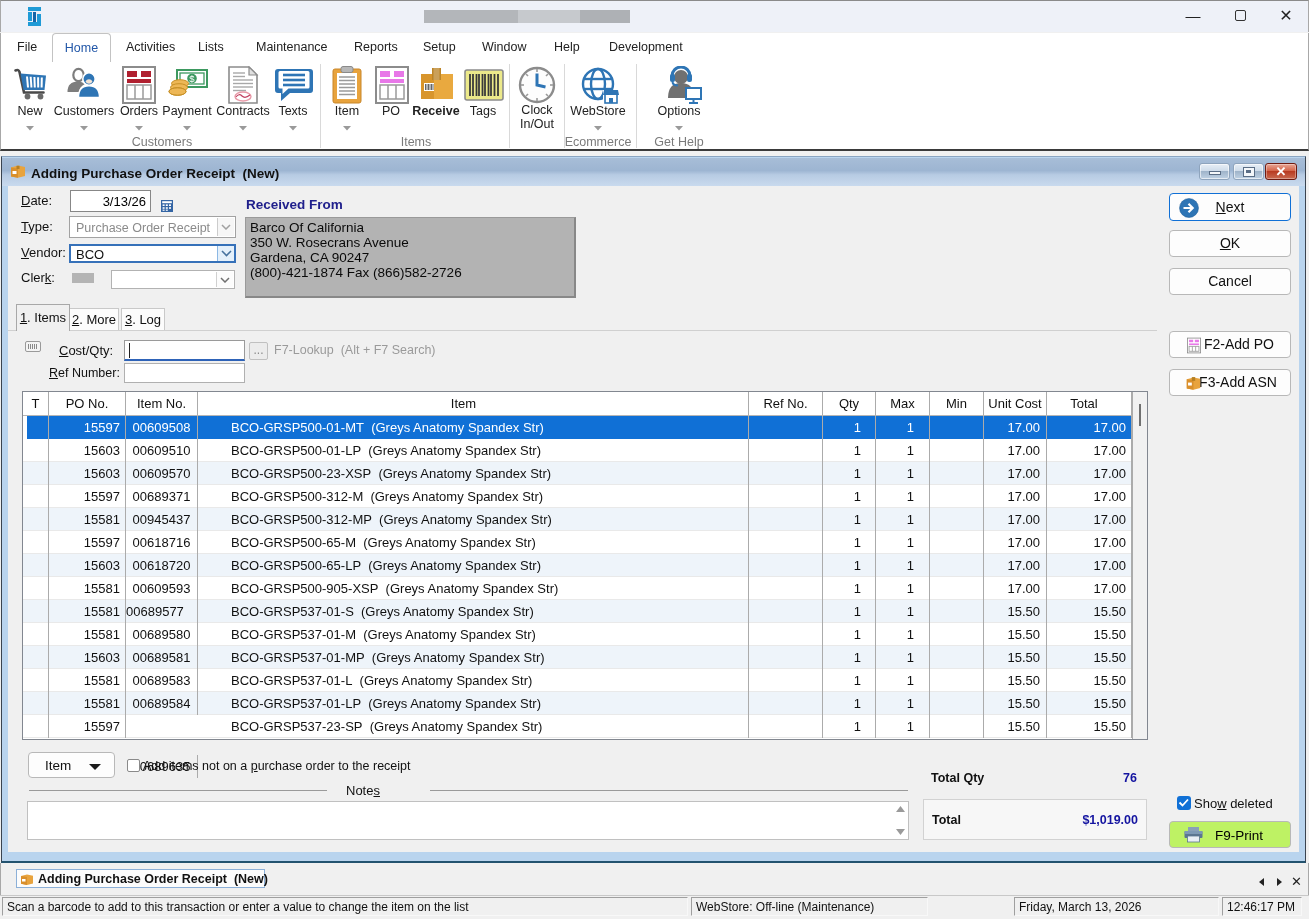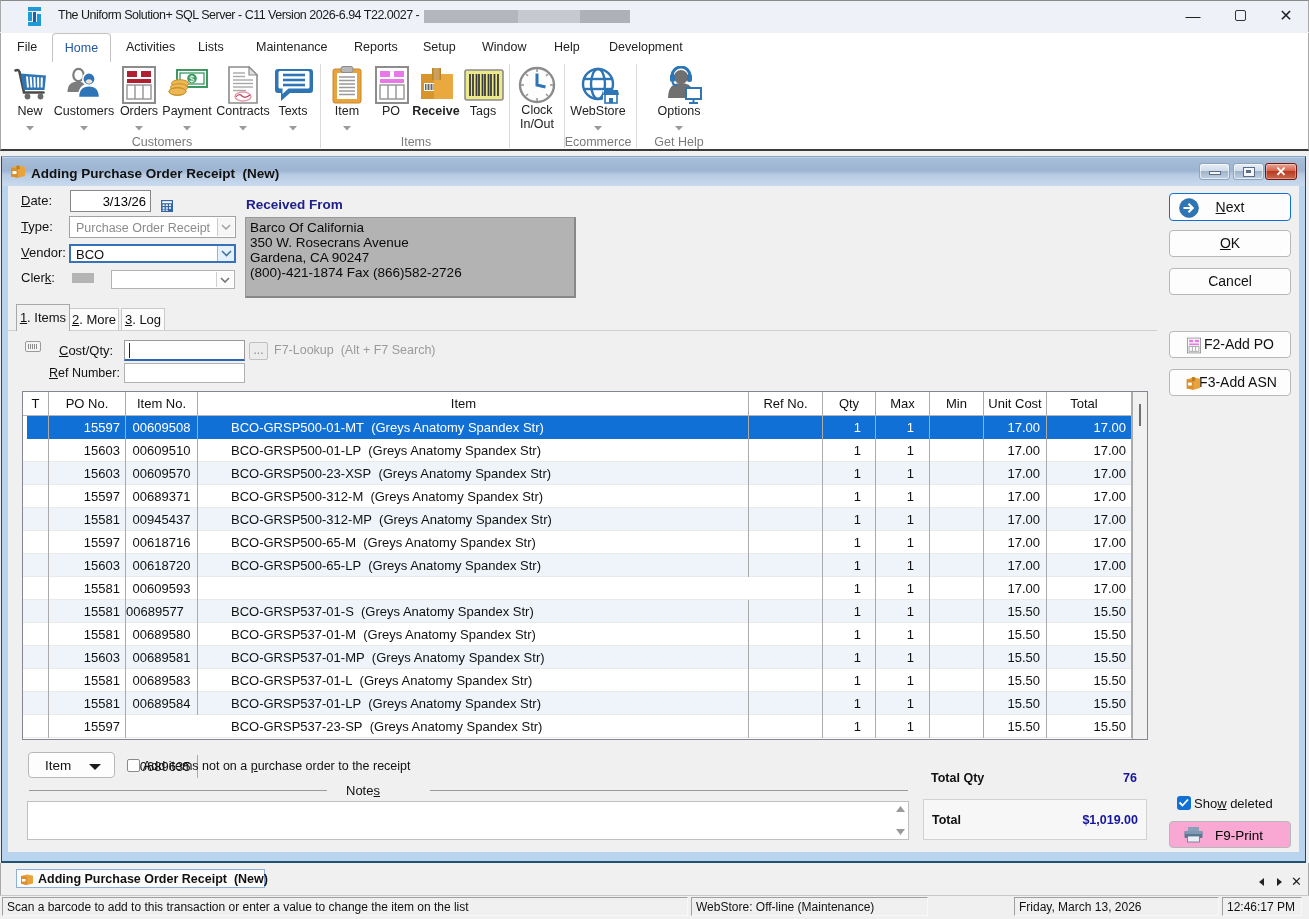--- a/index.html
+++ b/index.html
@@ -68,21 +68,20 @@
   <div class="abs" id="titlebar"></div>
   <div class="abs" id="appicon" style="left:27px;top:7px;width:20px;height:19px;">
     <svg width="20" height="19" viewBox="0 0 20 19">
       <rect x="1" y="0" width="13" height="4" fill="#1e9ad6"></rect>
       <rect x="1" y="5" width="4" height="9" fill="#1e9ad6"></rect>
       <rect x="6" y="5" width="3" height="10" fill="#1565a8"></rect>
       <rect x="10" y="7" width="4" height="8" fill="#1e9ad6"></rect>
       <rect x="1" y="15" width="13" height="4" fill="#1e9ad6"></rect>
     </svg>
   </div>
-  <div class="abs" id="apptitle">The Uniform Solution+ SQL Server - C11 Version 2026-6.94 T22.0027 -</div>
   <div class="redact" style="left:424px;width:94px;background:#b3b6ba;"></div>
   <div class="redact" style="left:518px;width:62px;background:#c6c9cd;"></div>
   <div class="redact" style="left:580px;width:50px;background:#aeb1b5;"></div>
   <div class="abs wglyph" style="right:93px;">—</div>
   <div class="abs" style="right:63px;top:10px;width:11px;height:11px;border:1.2px solid #333;border-radius:2px;"></div>
   <div class="abs wglyph" style="right:0px;font-size:16px;">✕</div>
 
   <div class="abs" id="menubar"></div>
   <div id="hometab">Home</div>
   <div class="mitem" style="left:17px;">File</div>
@@ -561,20 +560,21 @@
       <div class="cell" style="left:800px;width:53px;text-align:right;padding-right:14px;">1</div>
       <div class="cell" style="left:853px;width:54px;text-align:right;padding-right:15px;">1</div>
       <div class="cell" style="left:907px;width:54px;"></div>
       <div class="cell" style="left:961px;width:63px;text-align:right;padding-right:6px;">17.00</div>
       <div class="cell" style="left:1024px;width:85px;text-align:right;padding-right:5px;">17.00</div>
     </div>
     <div class="row" style="top:185px;">
       <div class="cell" style="left:0;width:26px;"></div>
       <div class="cell" style="left:26px;width:77px;text-align:right;padding-right:5px;">15581</div>
       <div class="cell" style="left:103px;width:72px;text-align:center;">00609593</div>
+      <div class="cell" style="left:175px;width:551px;padding-left:33px;">BCO-GRSP500-905-XSP&nbsp; (Greys Anatomy Spandex Str)</div>
       <div class="cell" style="left:726px;width:74px;"></div>
       <div class="cell" style="left:800px;width:53px;text-align:right;padding-right:14px;">1</div>
       <div class="cell" style="left:853px;width:54px;text-align:right;padding-right:15px;">1</div>
       <div class="cell" style="left:907px;width:54px;"></div>
       <div class="cell" style="left:961px;width:63px;text-align:right;padding-right:6px;">17.00</div>
       <div class="cell" style="left:1024px;width:85px;text-align:right;padding-right:5px;">17.00</div>
     </div>
     <div class="row" style="top:208px;background:#eef4fa;">
       <div class="cell" style="left:0;width:26px;"></div>
       <div class="cell" style="left:26px;width:77px;text-align:right;padding-right:5px;">15581</div>
@@ -710,21 +710,21 @@
           <rect x="3.5" y="9" width="4.5" height="3.5" fill="#fff"></rect>
         </svg>
       <span style="margin-left:16px;">F3-Add ASN</span>
     </div>
     <div class="abs" style="left:1177px;top:796px;width:14px;height:14px;background:#1070d6;border-radius:3px;">
       <svg width="12" height="10" style="position:absolute;left:1px;top:2px;">
           <path d="M1.5 4.5 L4.5 7.5 L10 1.5" fill="none" stroke="#fff" stroke-width="1.8"></path>
         </svg>
     </div>
     <div class="flabel" style="left:1194px;top:796px;">Sho<u>w</u> deleted</div>
-    <div class="abs" style="left:1169px;top:821px;width:122px;height:27px;background:#f9a8d4;border:1px solid #b8b8b8;border-radius:4px;">
+    <div class="abs" style="left:1169px;top:821px;width:122px;height:27px;background:#bef264;border:1px solid #b8b8b8;border-radius:4px;">
       <svg width="19" height="16" viewBox="0 0 19 16" style="position:absolute;left:14px;top:5px;">
           <rect x="4" y="0" width="11" height="4" fill="#8aa0b8"></rect>
           <rect x="0.5" y="4" width="18" height="7" rx="1" fill="#5b7690"></rect>
           <rect x="0.5" y="4" width="18" height="3" rx="1" fill="#7d99b4"></rect>
           <rect x="3.5" y="9" width="12" height="6" fill="#e8eef4" stroke="#5b7690" stroke-width="0.8"></rect>
         </svg>
       <div style="position:absolute;left:45px;top:6px;font-size:13.5px;">F9-Print</div>
     </div>
   </div>
 

